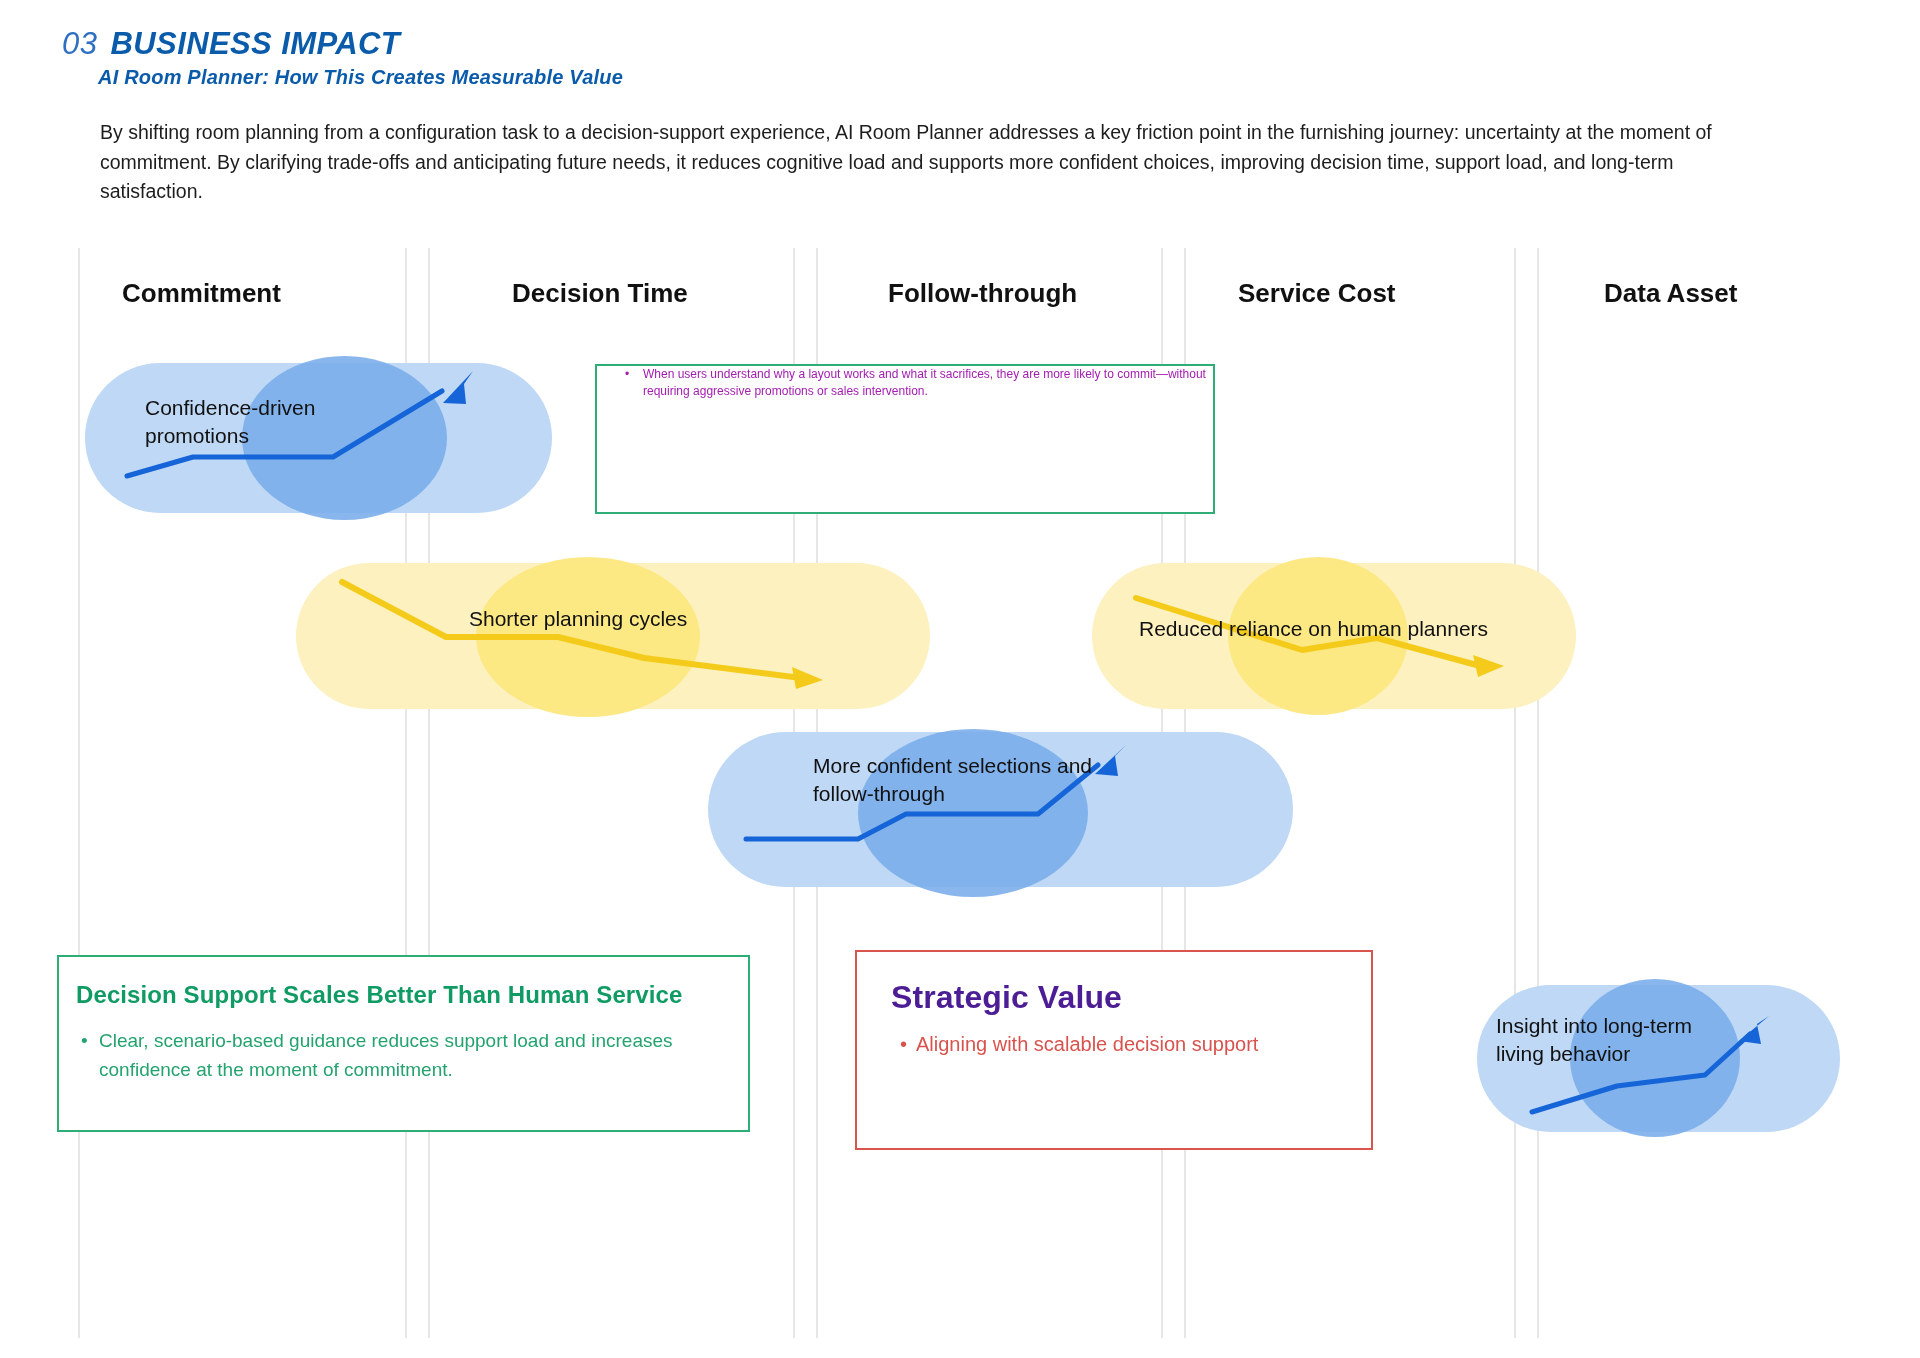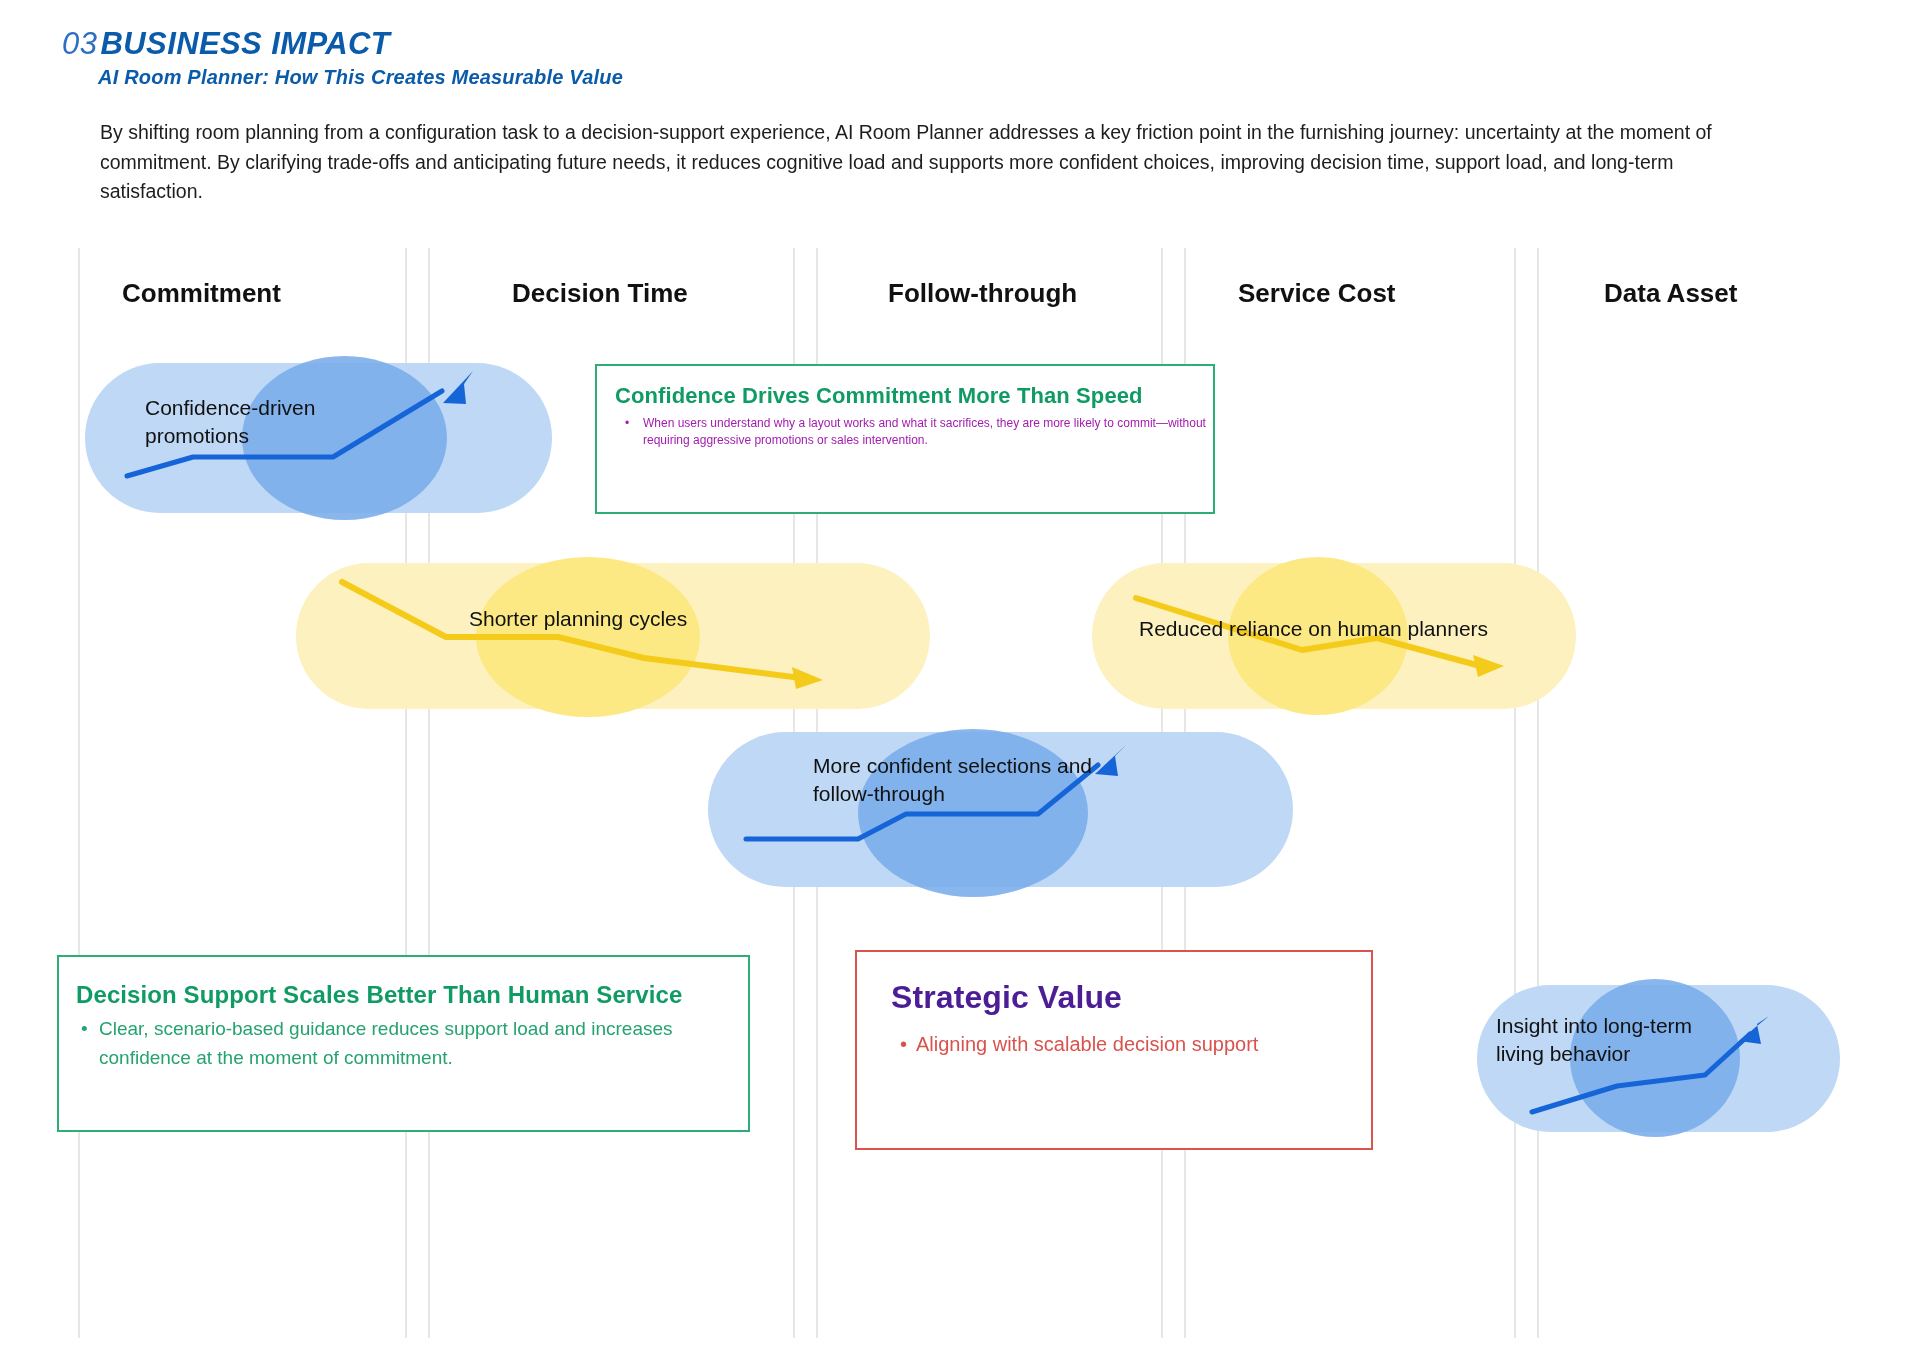--- a/index.html
+++ b/index.html
@@ -19,21 +19,21 @@
   
   #header-block {
     position: absolute;
     left: 62px;
     top: 28px;
     width: 1500px;
   }
   .title-row {
     display: flex;
     align-items: baseline;
-    gap: 3px;
+    gap: 13px;
     line-height: 1.0;
   }
   #section-number {
     font-size: 31px;
     font-style: italic;
     font-weight: 400;
     color: #2e6fc4;
     letter-spacing: 0.5px;
   }
   #section-title {
@@ -163,21 +163,21 @@
   }
 
   #callout-decision-support {
     left: 57px;
     top: 955px;
     width: 693px;
     height: 177px;
     border: 2px solid #2eae77;
   }
   #callout-decision-support .callout-title {
-    margin: 24px 0 6px 17px;
+    margin: 24px 0 18px 17px;
     font-size: 24px;
     color: #0f9b63;
   }
   #callout-decision-support ul {
     margin-left: 18px;
     font-size: 19px;
     line-height: 1.5;
     color: #24a36f;
   }
 
@@ -235,21 +235,20 @@
   <div class="pill-blob" style="left:157px; top:-7px; width:205px; height:164px;"></div>
   <svg class="pill-svg" width="467" height="150" viewBox="0 0 467 150">
     <polyline points="42,113 108,94 248,94 357,28" fill="none" stroke="#1565d8" stroke-width="5" stroke-linecap="round" stroke-linejoin="round"></polyline>
     <polygon points="388,8 358,40 381,41 379,21" fill="#1565d8"></polygon>
   </svg>
   <div class="pill-label" style="left:60px; top:31px;">Confidence-driven
 promotions</div>
 </div>
 
 <div class="callout" id="callout-confidence">
-  <div class="callout-title">Confidence Drives Commitment More Than Speed</div>
   <ul>
     <li>When users understand why a layout works and what it sacrifices, they are more likely to commit—without requiring aggressive promotions or sales intervention.</li>
   </ul>
 </div>
 
 <div class="pill yellow" id="pill-shorter-planning" style="left:296px; top:563px; width:634px; height:146px;">
   <div class="pill-bg"></div>
   <div class="pill-blob" style="left:180px; top:-6px; width:224px; height:160px;"></div>
   <svg class="pill-svg" width="634" height="146" viewBox="0 0 634 146">
     <polyline points="46,19 150,74 262,74 348,95 505,115" fill="none" stroke="#f5cb1b" stroke-width="6" stroke-linecap="round" stroke-linejoin="round"></polyline>

